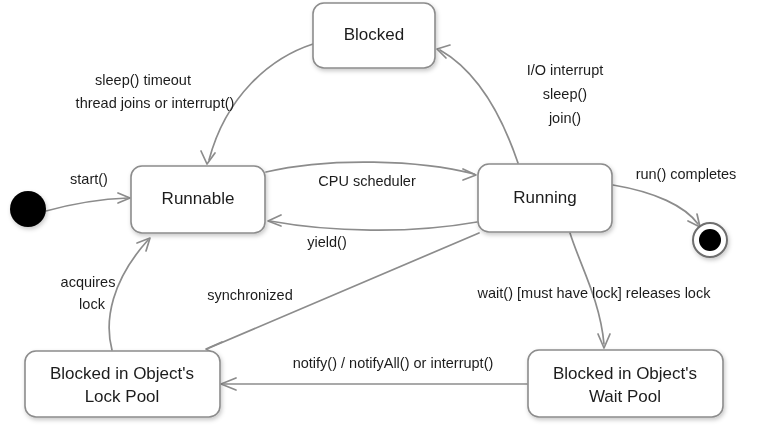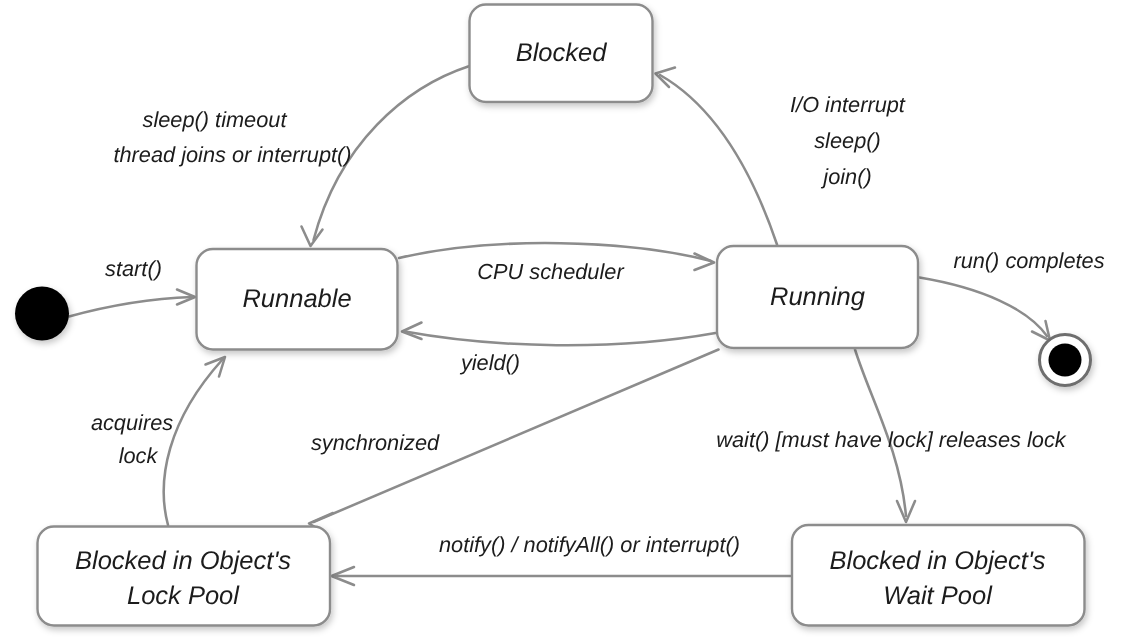--- a/index.html
+++ b/index.html
@@ -7,21 +7,20 @@
     padding: 0;
     background: #ffffff;
   }
   #diagram-root {
     position: relative;
     width: 757px;
     height: 428px;
     background: #ffffff;
     overflow: hidden;
     font-family: "Liberation Sans", sans-serif;
-    font-style: italic;
   }
   #diagram-svg {
     position: absolute;
     left: 0;
     top: 0;
     width: 757px;
     height: 428px;
   }
   .state-box-rect {
     fill: #ffffff;

